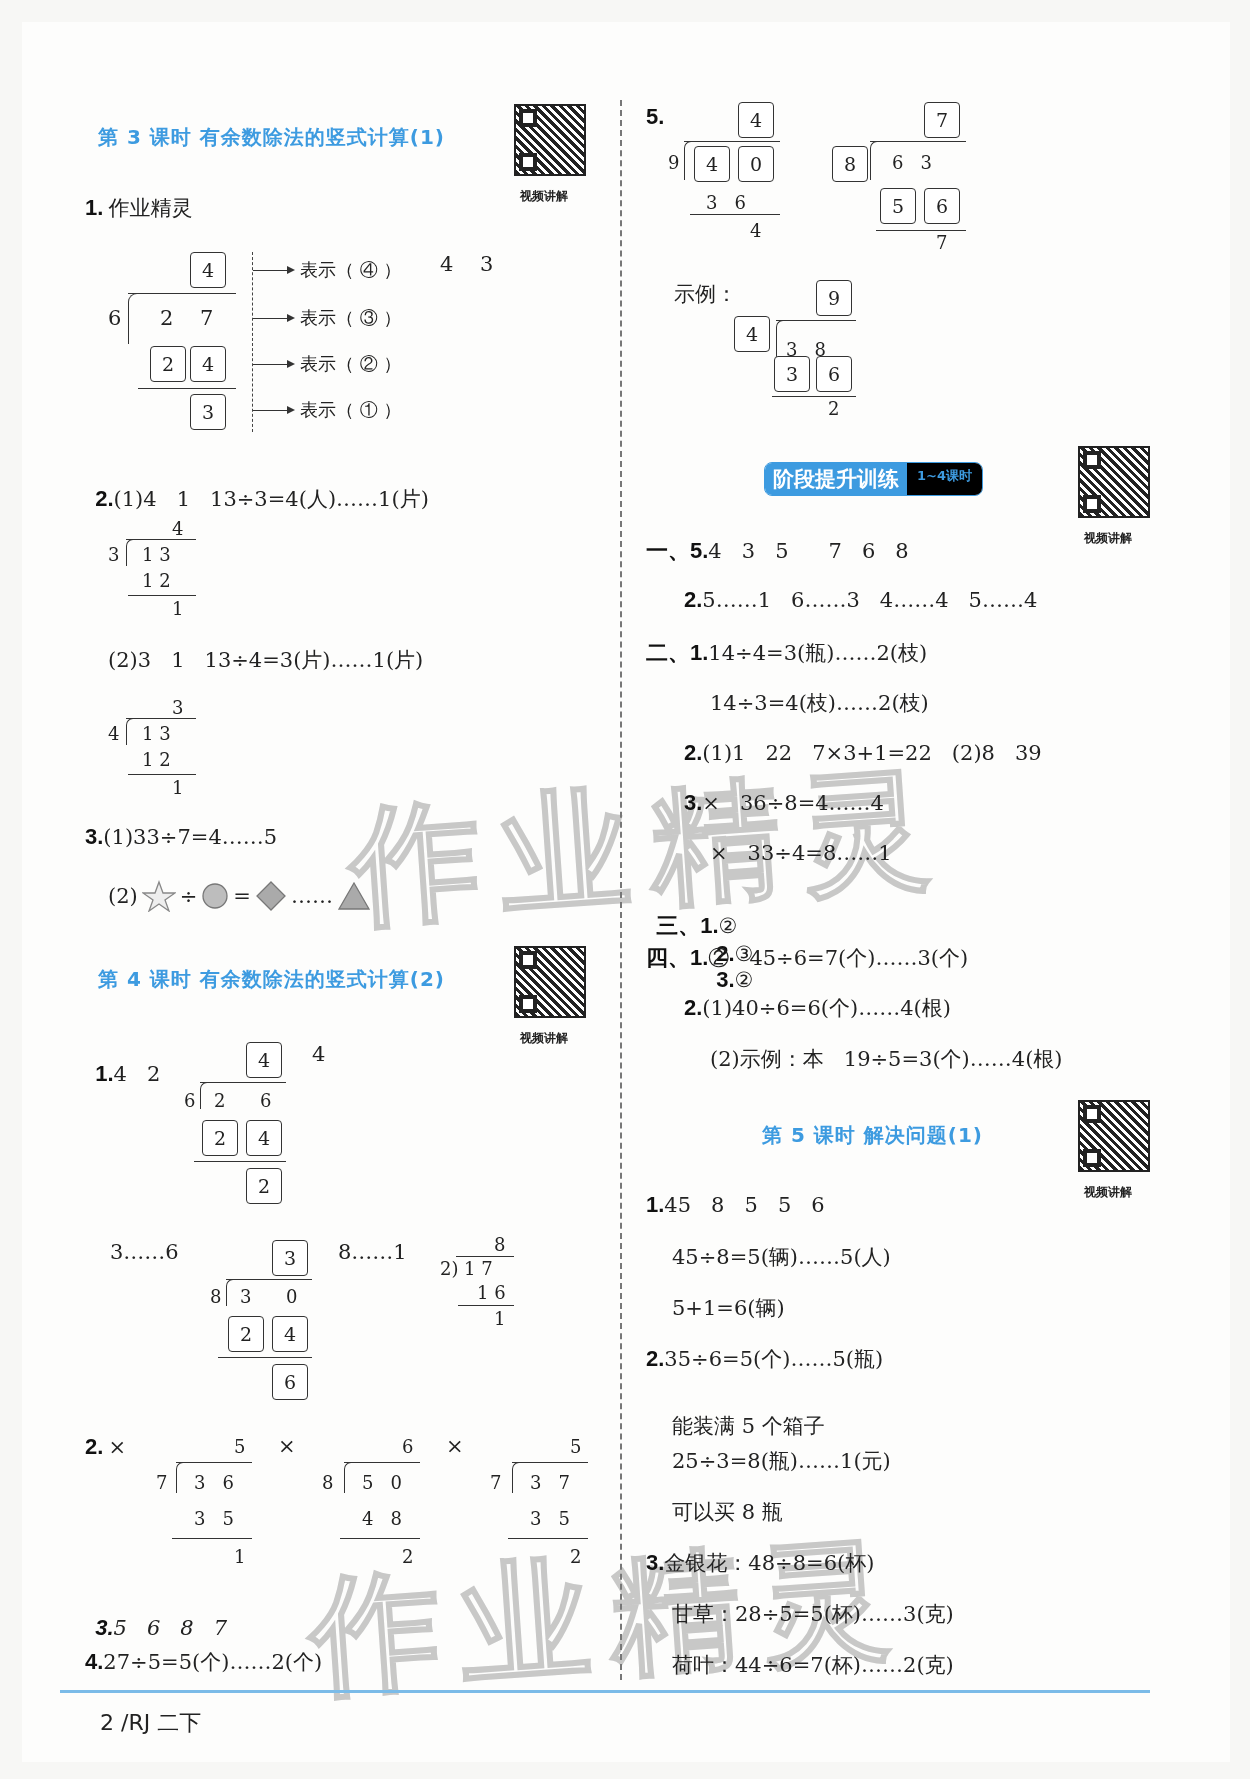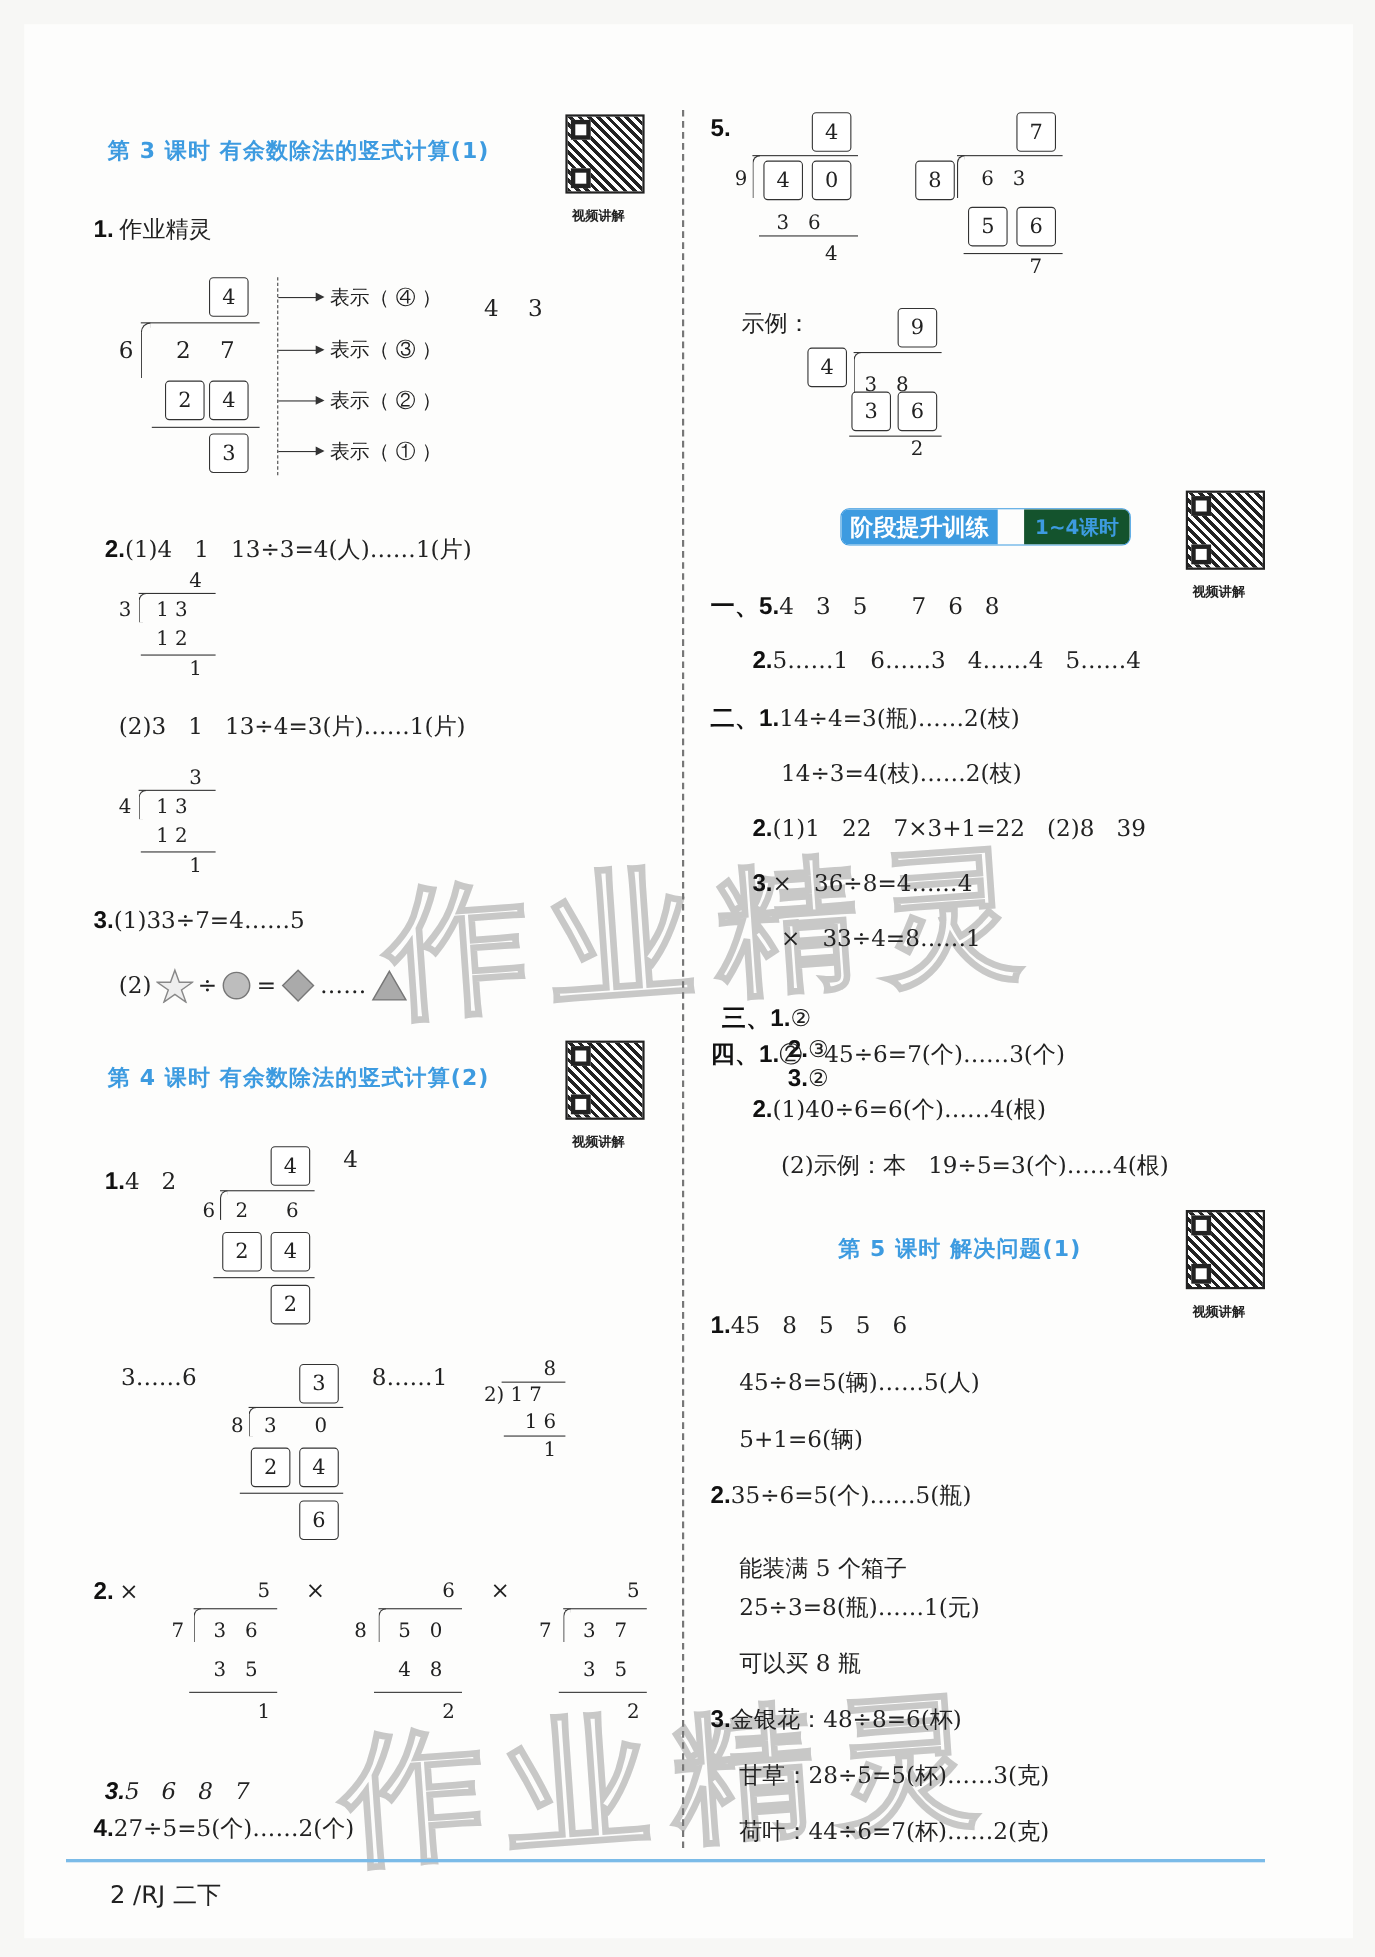--- a/index.html
+++ b/index.html
@@ -16,23 +16,23 @@
   .hline{position:absolute;height:0;border-top:1.5px solid #333;}
   .bracket{position:absolute;border-left:1.6px solid #333;border-top:1.6px solid #333;border-top-left-radius:14px;}
   .qr{position:absolute;width:72px;height:72px;border:2px solid #222;box-sizing:border-box;background:
     repeating-linear-gradient(45deg,#222 0 3px,#fff 3px 6px),#fff;}
   .qr::before,.qr::after{content:"";position:absolute;width:18px;height:18px;border:4px solid #222;background:#fff;box-sizing:border-box;}
   .qr::before{left:3px;top:3px;}
   .qr::after{left:3px;bottom:3px;}
   .qr-label{position:absolute;font-family:"DejaVu Sans",sans-serif;font-size:12px;font-weight:bold;color:#222;}
   .divider{position:absolute;left:620px;top:100px;height:1580px;border-left:2px dashed #777;}
   .badge{position:absolute;display:flex;border:1.5px solid #3d9be0;border-radius:8px;overflow:hidden;
-    font-family:"DejaVu Sans",sans-serif;font-weight:bold;gap:24px;}
+    font-family:"DejaVu Sans",sans-serif;font-weight:bold;}
   .badge .l{background:#3d9be0;color:#fff;font-size:21px;padding:2px 8px;}
-  .badge .r{color:#3d9be0;font-size:18px;padding:4px 10px;background:#14532d;}
+  .badge .r{color:#3d9be0;font-size:13px;padding:4px 10px;background:#000000;}
   .arrow{position:absolute;height:0;border-top:1.3px solid #333;}
   .arrow::after{content:"";position:absolute;right:-2px;top:-5px;border-left:8px solid #333;border-top:4px solid transparent;border-bottom:4px solid transparent;}
   .vdash{position:absolute;border-left:1.5px dashed #444;}
   .bottom-line{position:absolute;left:60px;top:1690px;width:1090px;height:3px;background:#7bbbe8;}
   .footer{position:absolute;left:100px;top:1708px;font-family:"DejaVu Sans",sans-serif;font-size:22px;}
   .watermark{position:absolute;font-family:"DejaVu Sans",sans-serif;font-size:130px;font-weight:bold;color:transparent;
     -webkit-text-stroke:2px #bbb;letter-spacing:20px;opacity:0.8;}
   .shape{display:inline-block;vertical-align:middle;}
 </style>
 </head>
@@ -66,21 +66,21 @@
   <div class="box" style="left:190px;top:394px;">3</div>
   <div class="vdash" style="left:252px;top:252px;height:180px;"></div>
   <div class="arrow" style="left:253px;top:270px;width:40px;"></div>
   <div class="arrow" style="left:253px;top:318px;width:40px;"></div>
   <div class="arrow" style="left:253px;top:364px;width:40px;"></div>
   <div class="arrow" style="left:253px;top:410px;width:40px;"></div>
   <div class="abs small" style="left:300px;top:258px;">表示（ ④ ）</div>
   <div class="abs small" style="left:300px;top:306px;">表示（ ③ ）</div>
   <div class="abs small" style="left:300px;top:352px;">表示（ ② ）</div>
   <div class="abs small" style="left:300px;top:398px;">表示（ ① ）</div>
-  <div class="abs txt" style="left:440px;top:252px;white-space:pre;margin-top:16px;">4    3</div>
+  <div class="abs txt" style="left:440px;top:252px;white-space:pre;">4    3</div>
 </div>
 
 <div class="abs" style="left:85px;top:466px;white-space:pre;">
   <span class="qnum">2.</span><span class="txt">(1)4   1   13÷3=4(人)……1(片)</span>
 </div>
 <div>
   <div class="abs small" style="left:172px;top:518px;">4</div>
   <div class="hline" style="left:126px;top:539px;width:70px;"></div>
   <div class="bracket" style="left:126px;top:539px;width:6px;height:26px;"></div>
   <div class="abs small" style="left:108px;top:544px;">3</div>

